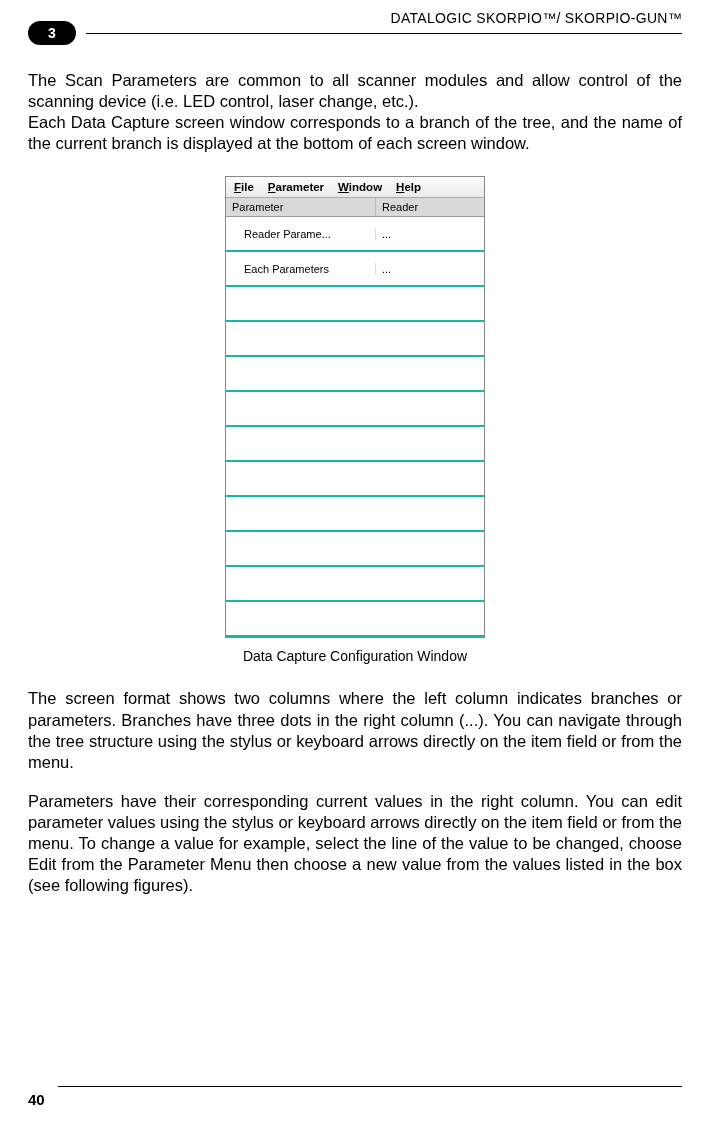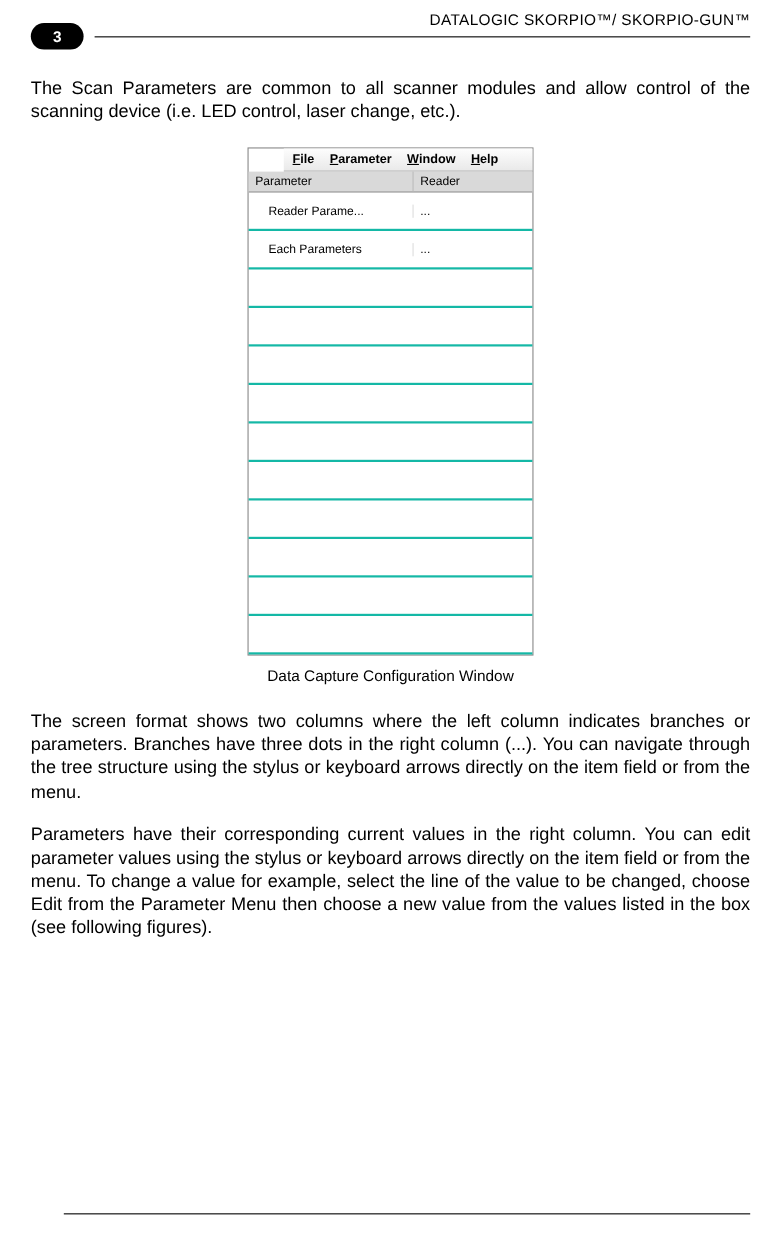--- a/index.html
+++ b/index.html
@@ -62,21 +62,20 @@
     font-family: Tahoma, Arial, sans-serif;
     font-size: 11px;
     background: #fff;
   }
   .menubar {
     display: flex;
     gap: 14px;
     padding: 4px 8px;
     background: linear-gradient(#fdfdfd,#e9e9e9);
     border-bottom: 1px solid #aaa;
-    margin-left: 32px;
   }
   .menubar span { font-weight: bold; font-size: 11.5px; }
   .menubar span u { text-decoration: underline; }
   .col-headers {
     display: flex;
     background: #d9d9d9;
     border-bottom: 1px solid #999;
   }
   .col-headers .ch1 { flex: 0 0 150px; padding: 3px 6px; border-right:1px solid #bbb; }
   .col-headers .ch2 { flex: 1; padding: 3px 6px; }
@@ -121,20 +120,21 @@
 <body>
 
 <div class="header-title">DATALOGIC SKORPIO™/ SKORPIO-GUN™</div>
 <div class="header-row">
   <div class="chapter-badge">3</div>
   <div class="header-line"></div>
 </div>
 
 <div class="body-text">
   <p>The Scan Parameters are common to all scanner modules and allow control of the scanning device (i.e. LED control, laser change, etc.).</p>
+  <p>Each Data Capture screen window corresponds to a branch of the tree, and the name of the current branch is displayed at the bottom of each screen window.</p>
 </div>
 
 <div class="screenshot-wrap">
   <div class="screenshot">
     <div class="menubar">
       <span><u>F</u><span>ile</span></span>
       <span><u>P</u>arameter</span>
       <span><u>W</u>indow</span>
       <span><u>H</u>elp</span>
     </div>
@@ -199,13 +199,14 @@
 
 <div class="body-text">
   <p>The screen format shows two columns where the left column indicates branches or parameters. Branches have three dots in the right column (...). You can navigate through the tree structure using the stylus or keyboard arrows directly on the item field or from the menu.</p>
 </div>
 <div class="body-text para2">
   <p>Parameters have their corresponding current values in the right column. You can edit parameter values using the stylus or keyboard arrows directly on the item field or from the menu. To change a value for example, select the line of the value to be changed, choose Edit from the Parameter Menu then choose a new value from the values listed in the box (see following figures).</p>
 </div>
 
 <div class="footer">
   <div class="footer-line"></div>
+  <div class="page-num">40</div>
 </div>
 
 </body></html>

